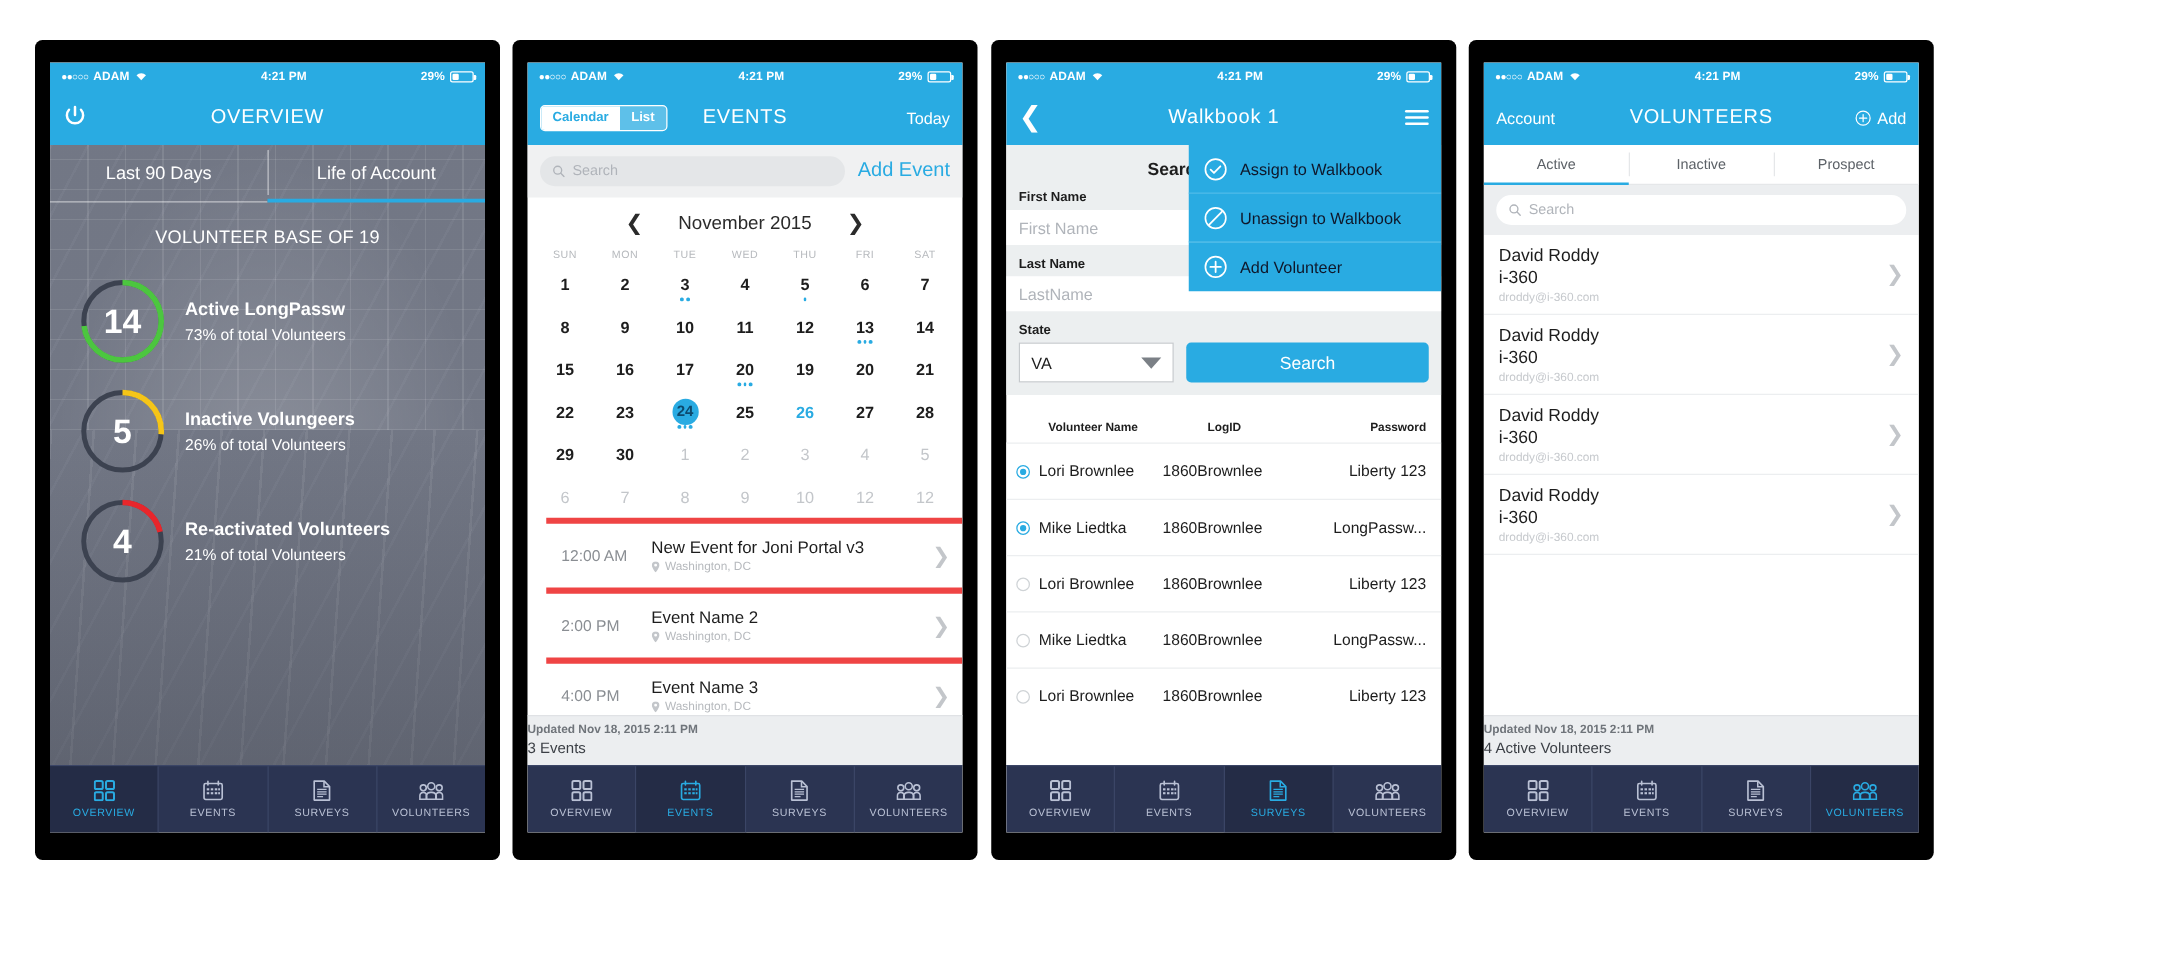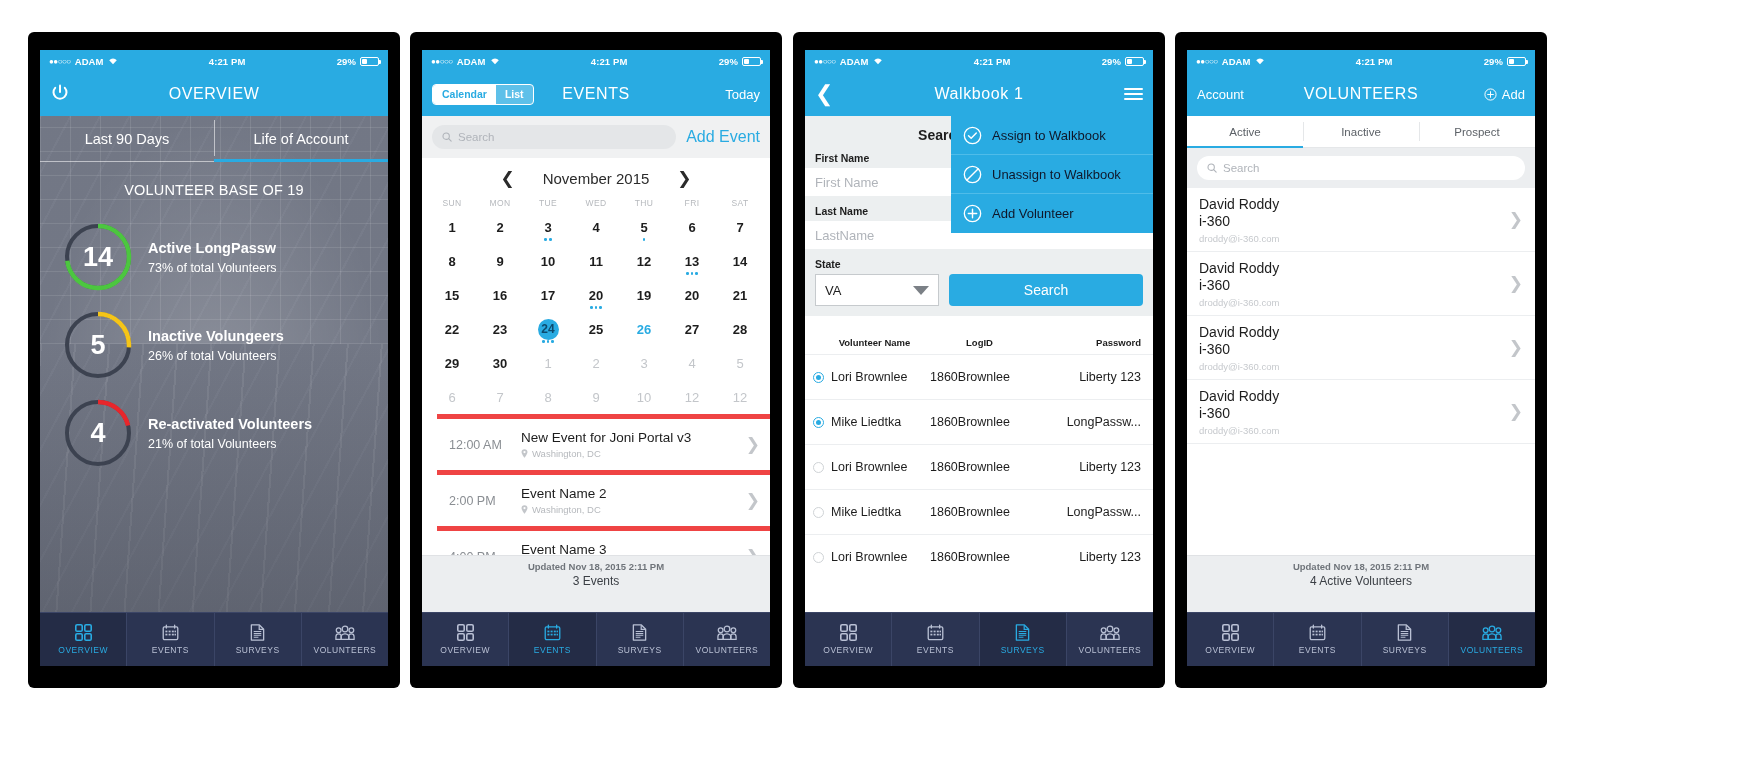--- a/index.html
+++ b/index.html
@@ -153,21 +153,21 @@
 
   .evlist { flex:1; overflow:hidden; }
   .evrow { display:flex; align-items:center; padding:11px 10px 11px 12px;
            border-top:5px solid #ef4444; min-height:53px;margin-left:15px; }
   .evtime { width:72px; font-size:12.5px; color:#8a8e93; flex:0 0 72px; }
   .evbody { flex:1; }
   .evname { font-size:13.5px; color:#1d1d1d; margin-bottom:3px; }
   .evloc { font-size:9.5px; color:#b6b9bd; display:flex; align-items:center; gap:4px; }
   .chev { color:#c3c6ca; font-size:17px; font-weight:300; margin-left:6px; }
 
-  .footnote { background:#eceef0; text-align:center; padding:5px 0 24px;
+  .footnote { background:#eceef0; text-align:left; padding:5px 0 7px;
               flex:0 0 auto; border-top:1px solid #e0e2e5; }
   .footnote .a { font-size:9.5px; font-weight:bold; color:#6f747a; }
   .footnote .b { font-size:12px; color:#3b3f45; margin-top:2px; }
 
   
   .form { background:#eceff0; padding:8px 0 10px; position:relative; flex:0 0 auto; }
   .form h3 { text-align:center; font-size:14px; color:#1d1d1d; padding:3px 0 9px; }
   .form label { display:block; font-size:10.5px; font-weight:bold; color:#1d1d1d;
                 padding:0 10px 4px; }
   .form .inp { height:28px; background:#fff; display:flex; align-items:center;

